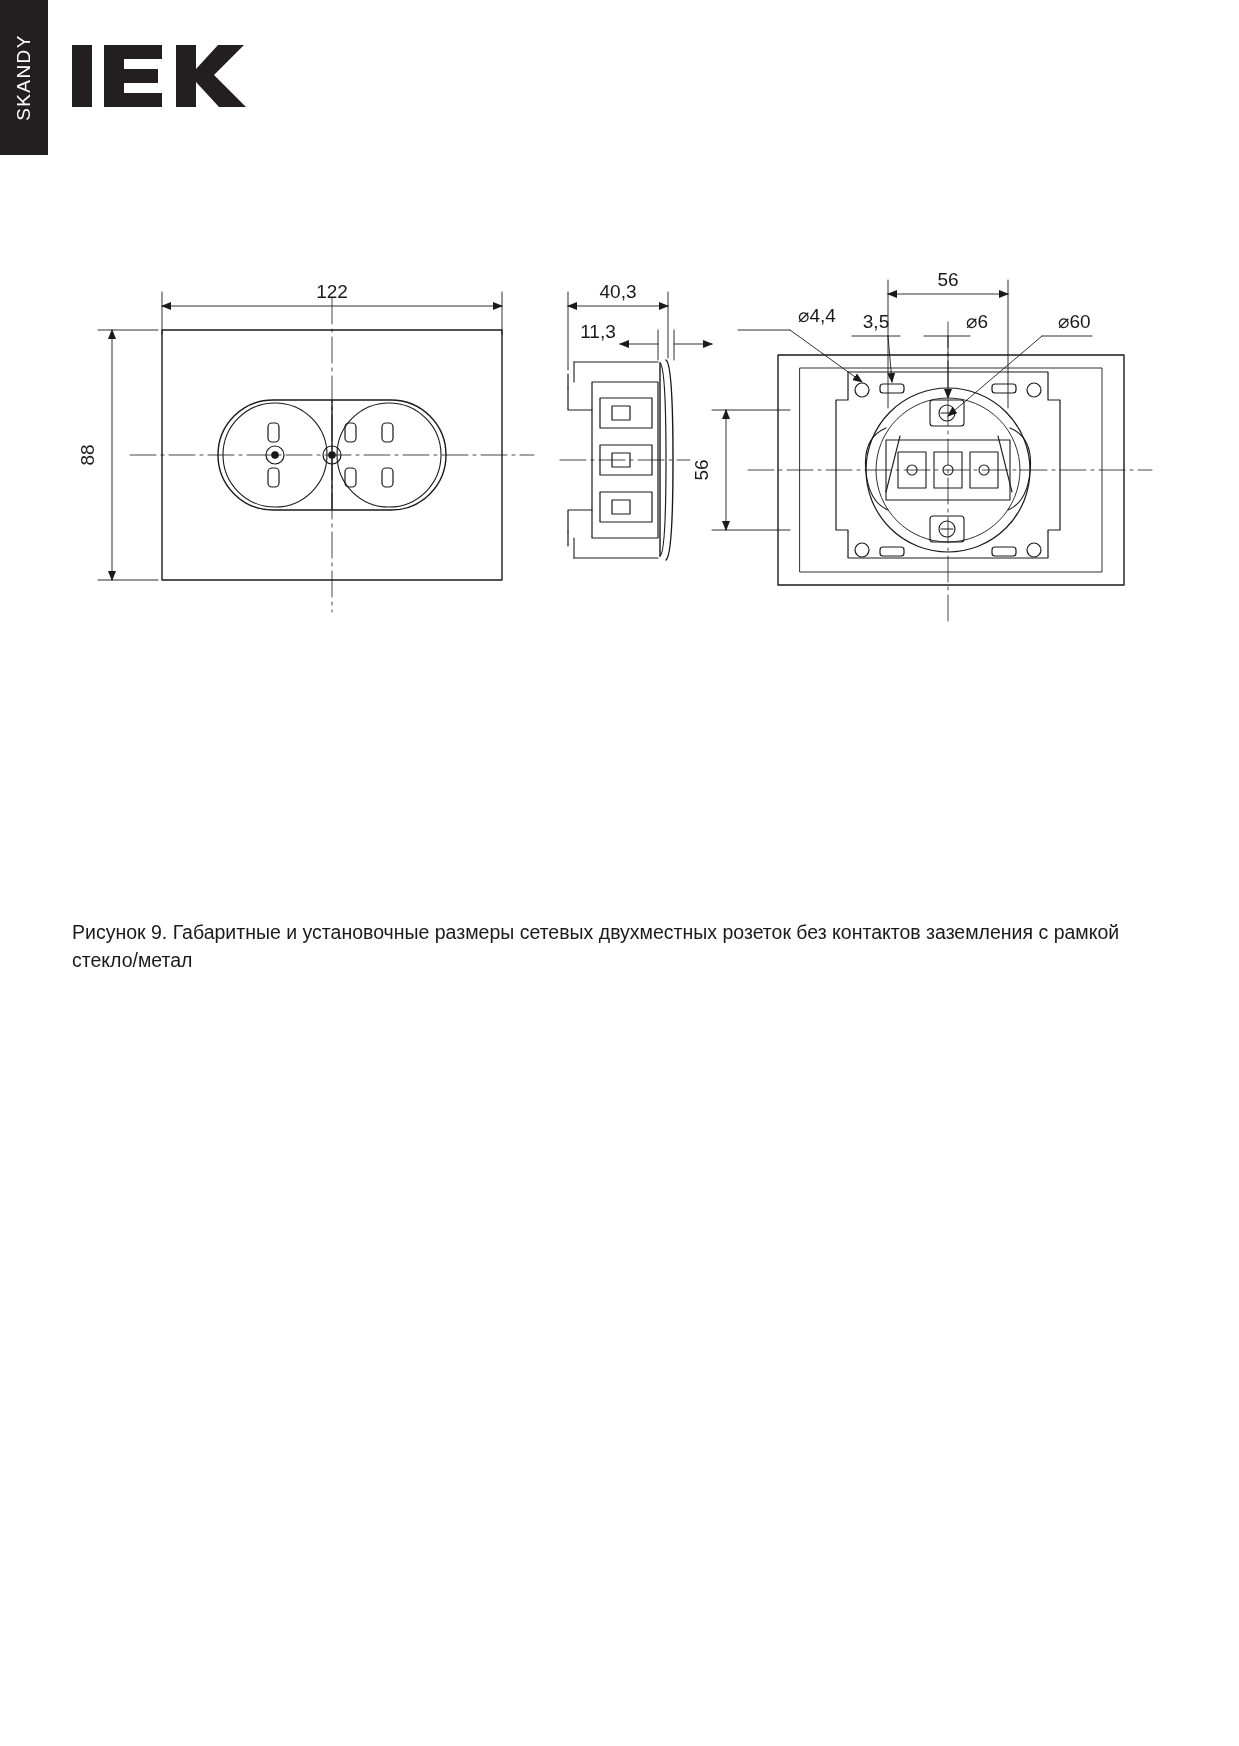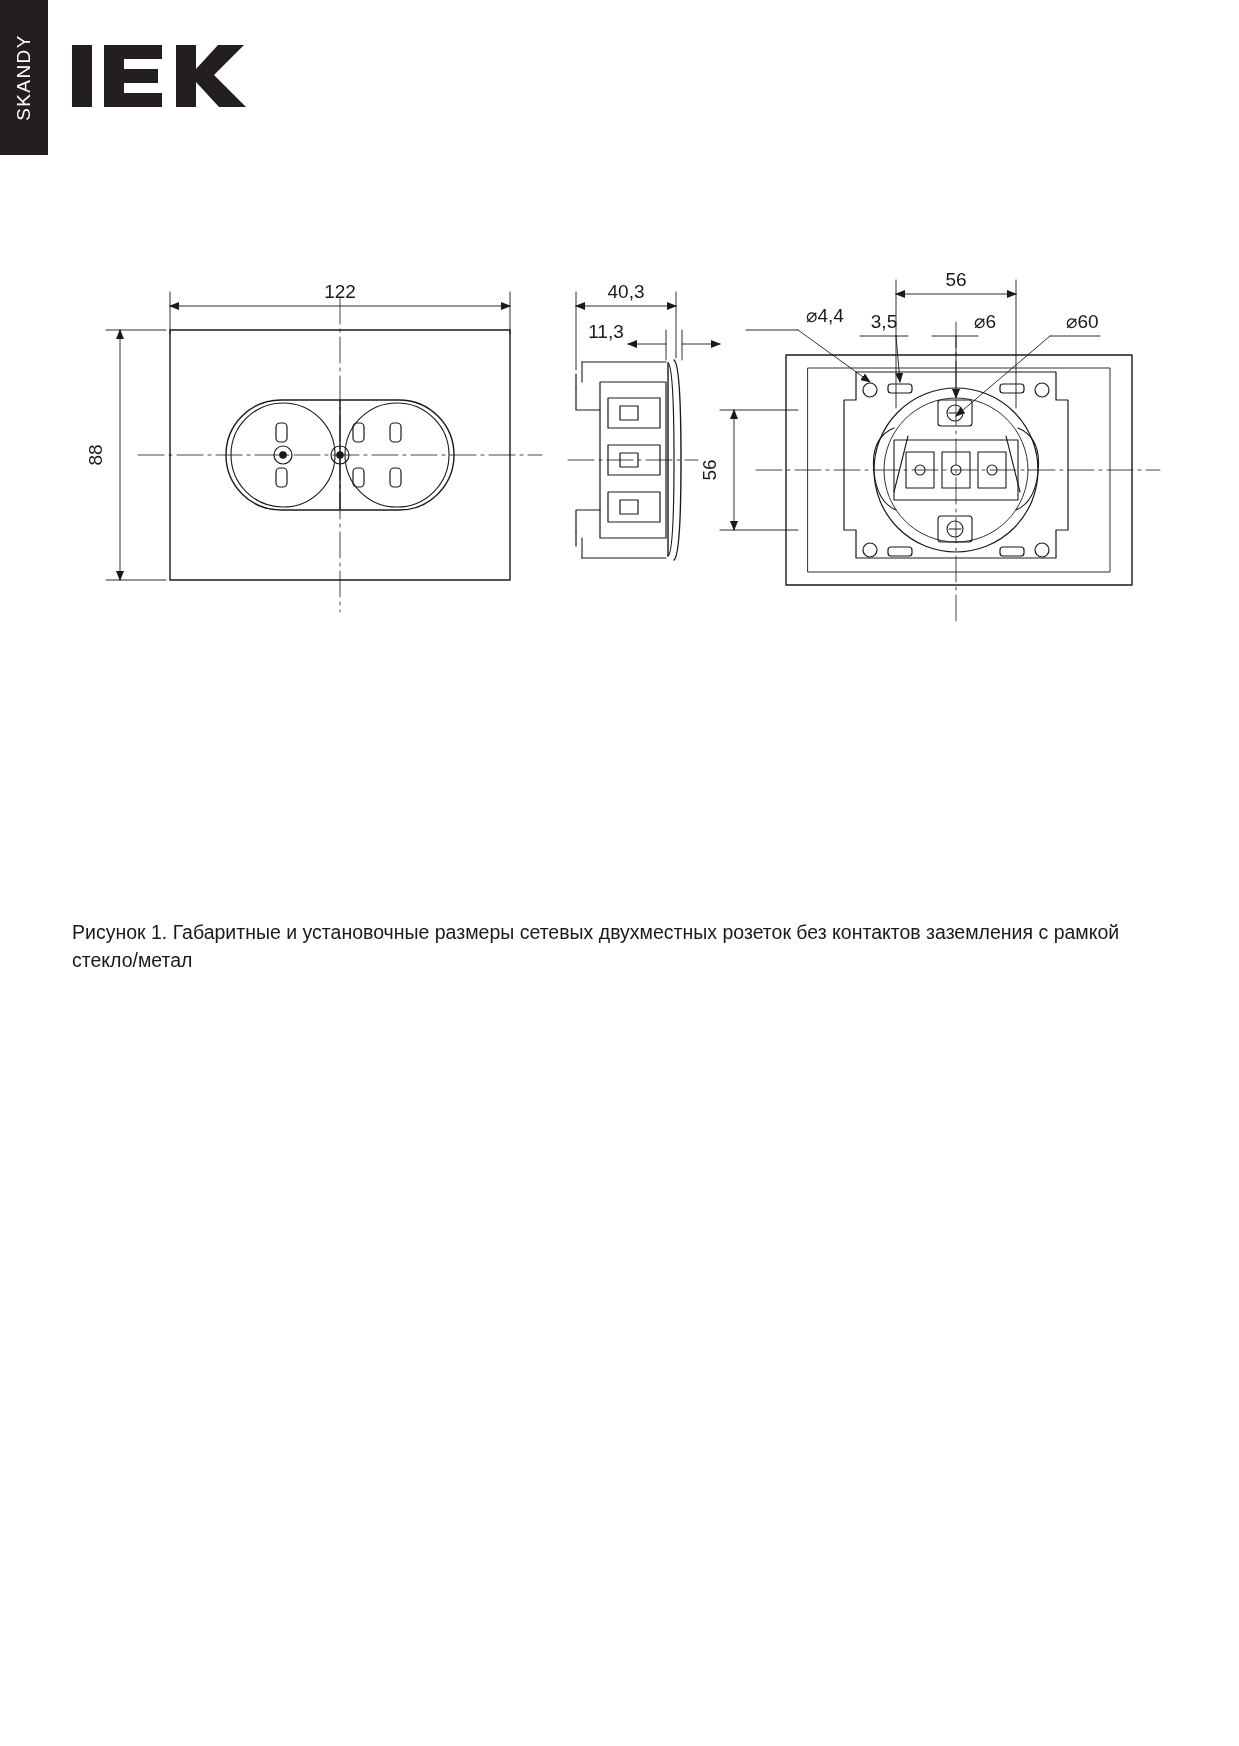--- a/index.html
+++ b/index.html
@@ -54,21 +54,21 @@
     left: 72px;
     top: 45px;
     width: 200px;
     height: 62px;
   }
   #logo-wrap svg { display: block; }
 
   
   #drawing-area {
     position: absolute;
-    left: 8px;
+    left: 0;
     top: 230px;
     width: 1190px;
     height: 430px;
   }
   #drawing-area svg { display: block; }
 
   
   #figure-caption {
     position: absolute;
     left: 72px;
@@ -312,13 +312,13 @@
         <line x1="1042" y1="106" x2="948" y2="186" marker-end="url(#arrEnd)"></line>
         <line x1="1042" y1="106" x2="1092" y2="106"></line>
       </g>
       <text x="1058" y="98" font-family="Liberation Sans, sans-serif" font-size="19" fill="#1a1a1a" text-anchor="start" stroke="none">⌀60</text>
     </g>
 
   </g>
 </svg>
 </div>
 
-<div id="figure-caption">Рисунок 1. Габаритные и установочные размеры сетевых двухместных розеток без контактов заземления с рамкой стекло/метал</div>
+<div id="figure-caption">Рисунок 9. Габаритные и установочные размеры сетевых двухместных розеток без контактов заземления с рамкой стекло/метал</div>
 
 </body></html>

